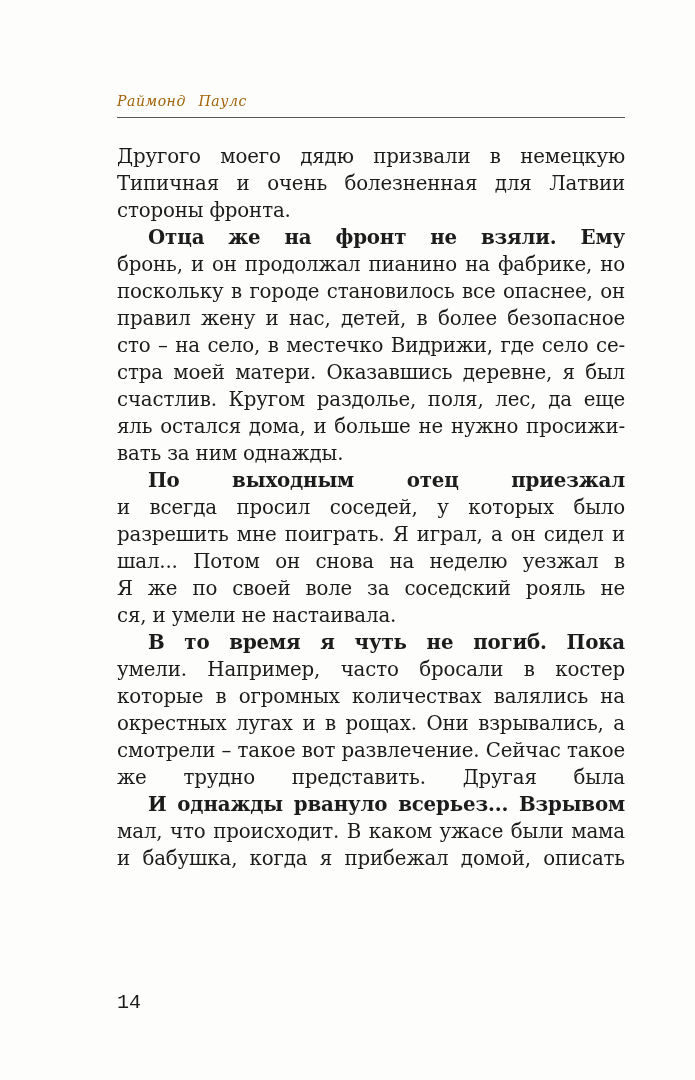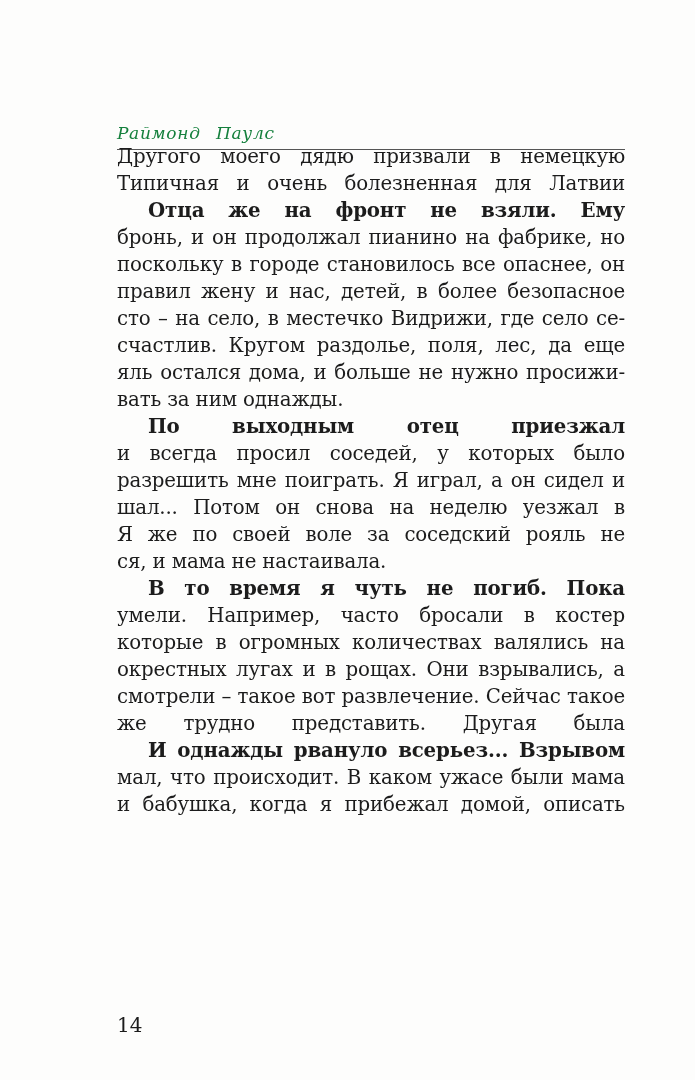--- a/index.html
+++ b/index.html
@@ -24,26 +24,25 @@
   }
   .running-header {
     position: absolute;
     left: 0;
     top: 90px;
     width: 100%;
   }
   .running-header .author {
     display: block;
     font-style: italic;
-    font-size: 17px;
+    font-size: 14px;
     line-height: 22px;
     letter-spacing: 0.04em;
     word-spacing: 0.55em;
-    color: #15803d;
-    margin-top: 32px;
+    color: #a16207;
   }
   .header-rule {
     margin-top: 5px;
     border: none;
     border-top: 1px solid var(--rule, #555);
     height: 0;
     width: 100%;
   }
   .page-body {
     position: absolute;
@@ -69,58 +68,61 @@
   .line.first-indent {
     padding-left: 31px;
     font-weight: bold;
   }
   .line.flush {
     text-align-last: left;
   }
   .page-number {
     position: absolute;
     left: 0;
-    top: 1012px;
+    top: 989px;
     font-size: 20px;
     line-height: 27px;
     color: var(--ink, #1c1c1c);
+    font-family: Liberation Mono, monospace;
   }
 </style>
 </head>
 <body style="--bg: #fdfdfc; --ink: #1c1c1c; --rule: #555555;">
 
 <div class="page">
 
   <div class="running-header">
     <span class="author">Раймонд Паулс</span>
     <div class="header-rule"></div>
   </div>
 
   <div class="page-body">
       <div class="para">
         <div class="line">Другого моего дядю призвали в немецкую армию.</div>
         <div class="line">Типичная и очень болезненная для Латвии исто-</div>
+        <div class="line flush">стороны фронта.</div>
       </div>
       <div class="para">
         <div class="line first-indent">Отца же на фронт не взяли. Ему полагалась</div>
         <div class="line">бронь, и он продолжал пианино на фабрике, но</div>
         <div class="line">поскольку в городе становилось все опаснее, он от-</div>
         <div class="line">правил жену и нас, детей, в более безопасное ме-</div>
         <div class="line">сто – на село, в местечко Видрижи, где село се-</div>
+        <div class="line">стра моей матери. Оказавшись деревне, я был</div>
         <div class="line">счастлив. Кругом раздолье, поля, лес, да еще ро-</div>
         <div class="line">яль остался дома, и больше не нужно просижи-</div>
         <div class="line flush">вать за ним однажды.</div>
       </div>
       <div class="para">
         <div class="line first-indent">По выходным отец приезжал настаивала нас,</div>
         <div class="line">и всегда просил соседей, у которых было пианино,</div>
         <div class="line">разрешить мне поиграть. Я играл, а он сидел и слу-</div>
         <div class="line">шал... Потом он снова на неделю уезжал в город.</div>
         <div class="line">Я же по своей воле за соседский рояль не просил-</div>
-        <div class="line flush">ся, и мама не настаивала.</div>
+        <div class="line flush">ся, и умели не настаивала.</div>
       </div>
       <div class="para">
         <div class="line first-indent">В то время я чуть не погиб. Пока взрослые зани-</div>
         <div class="line">умели. Например, часто бросали в костер патроны,</div>
         <div class="line">которые в огромных количествах валялись на</div>
         <div class="line">окрестных лугах и в рощах. Они взрывались, а мы</div>
         <div class="line">смотрели – такое вот развлечение. Сейчас такое да-</div>
         <div class="line flush">же трудно представить. Другая была реальность.</div>
       </div>
       <div class="para">

